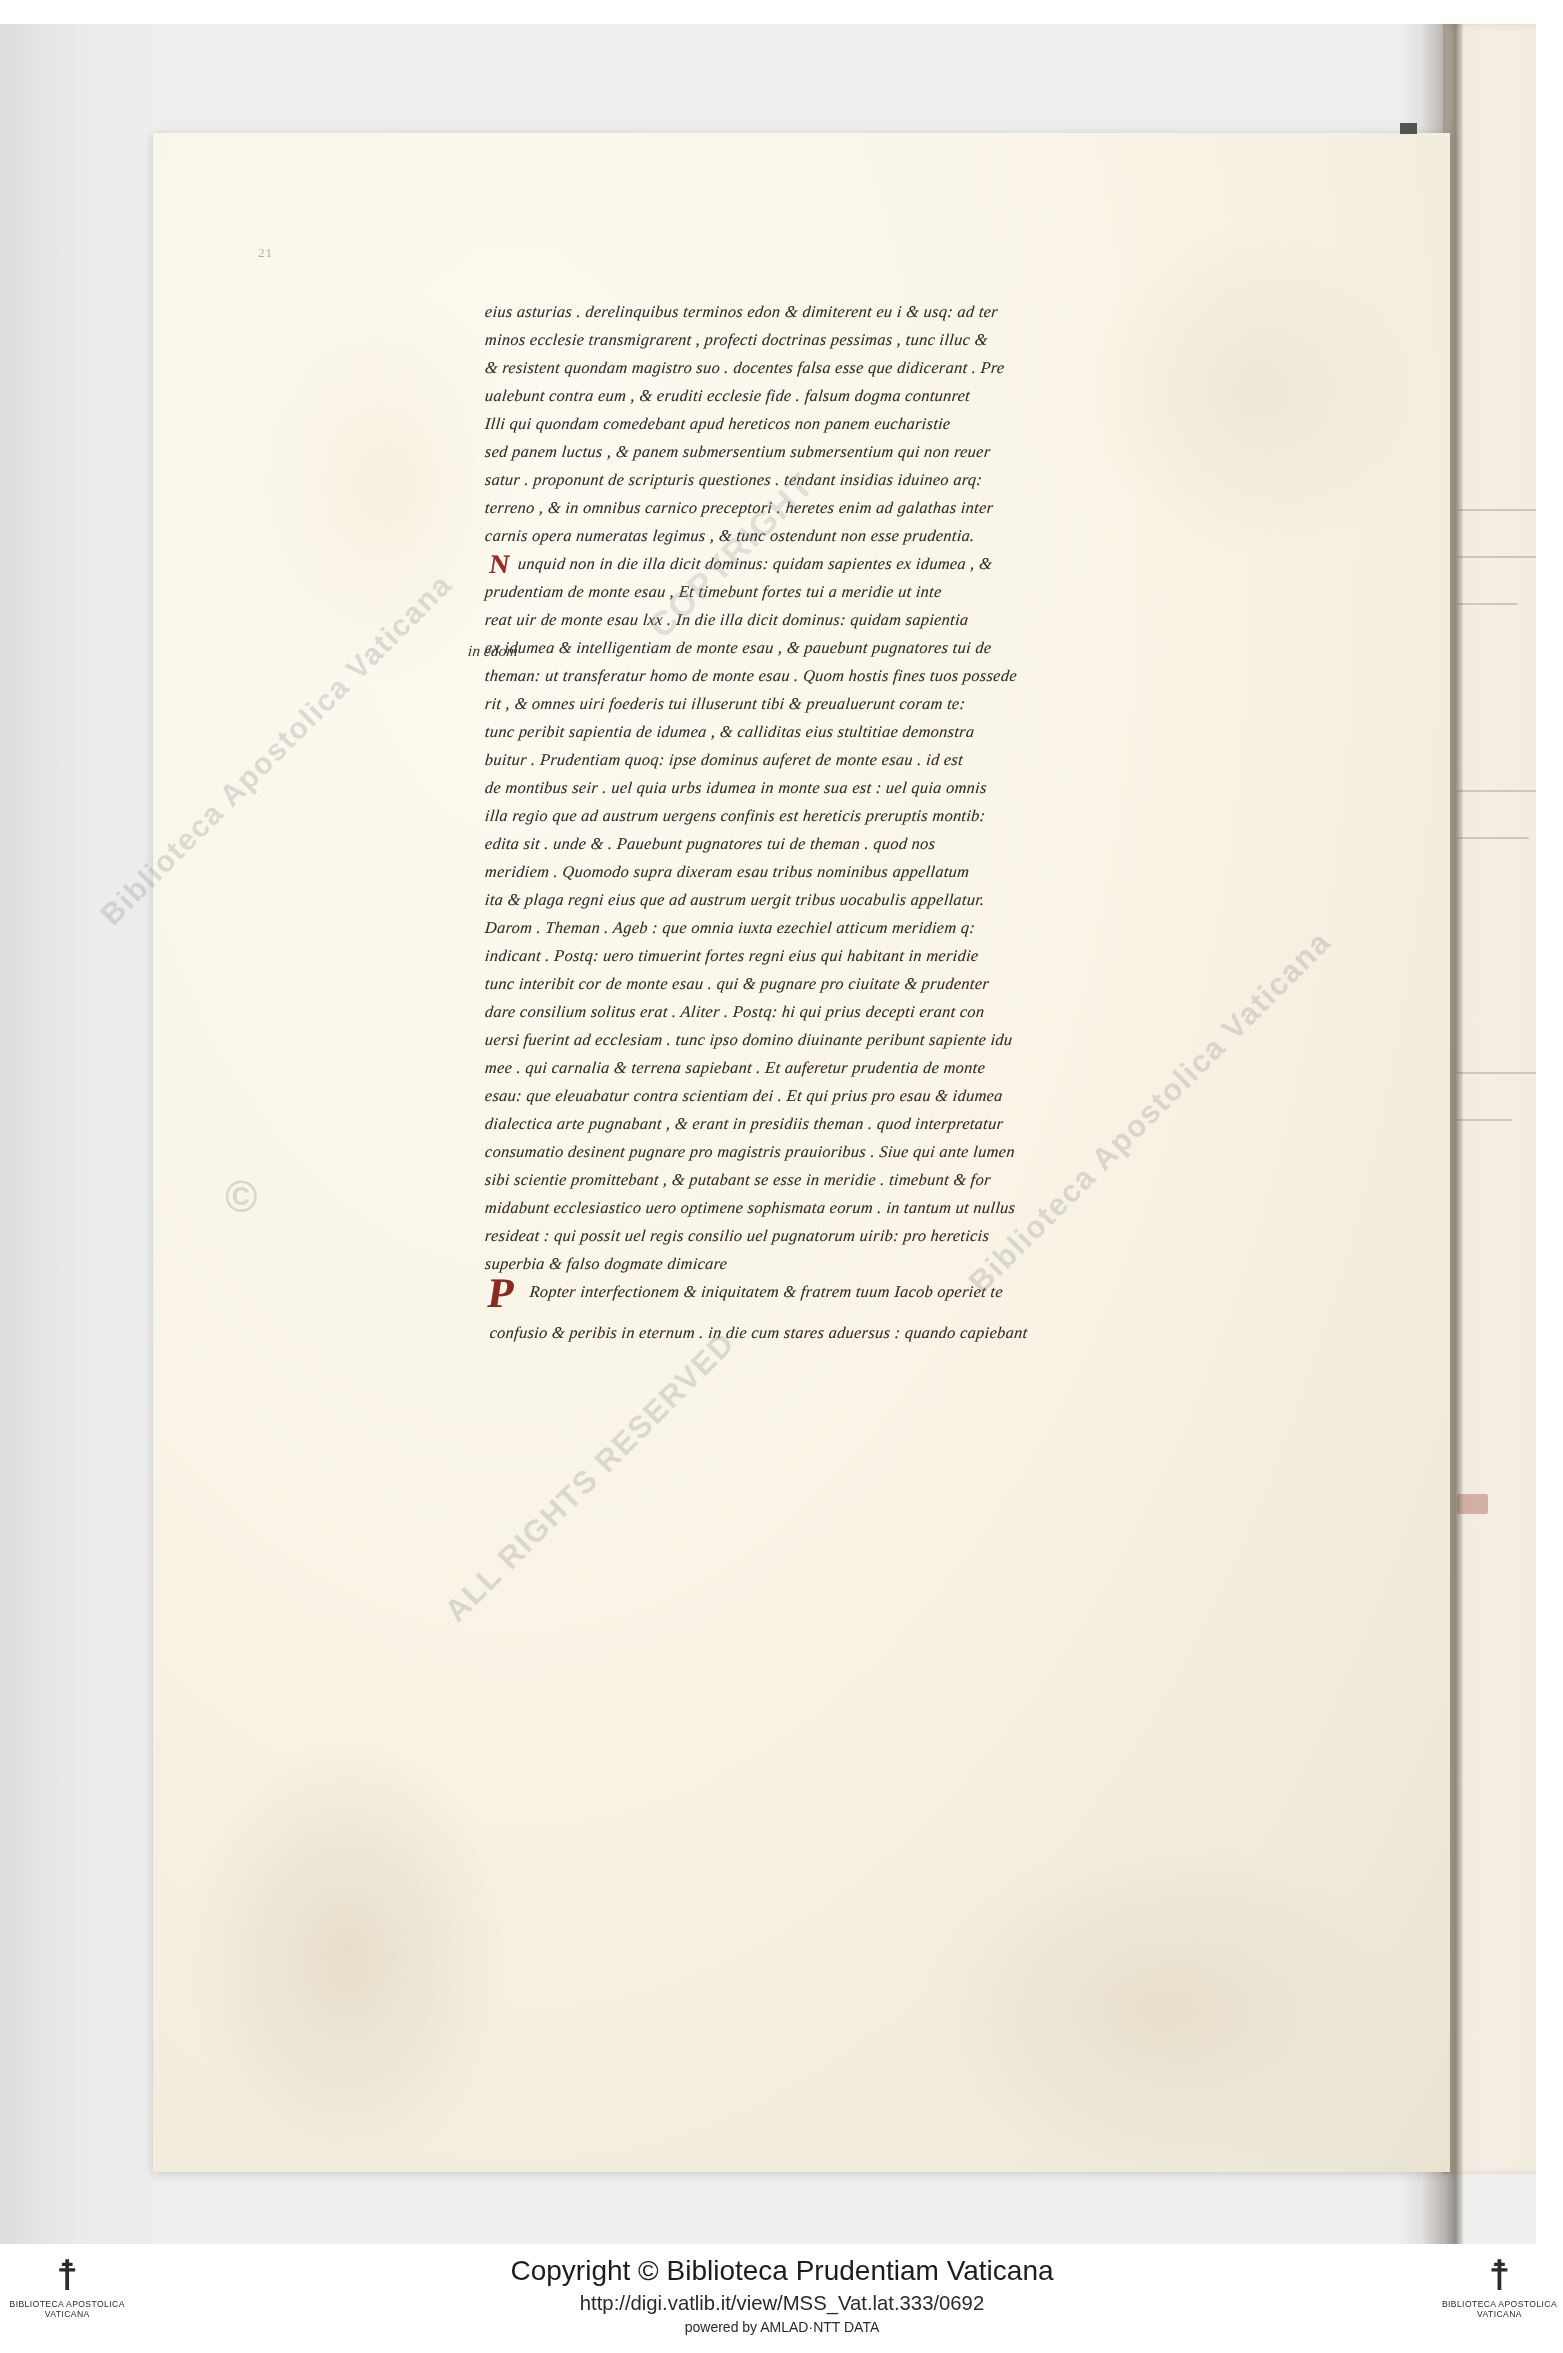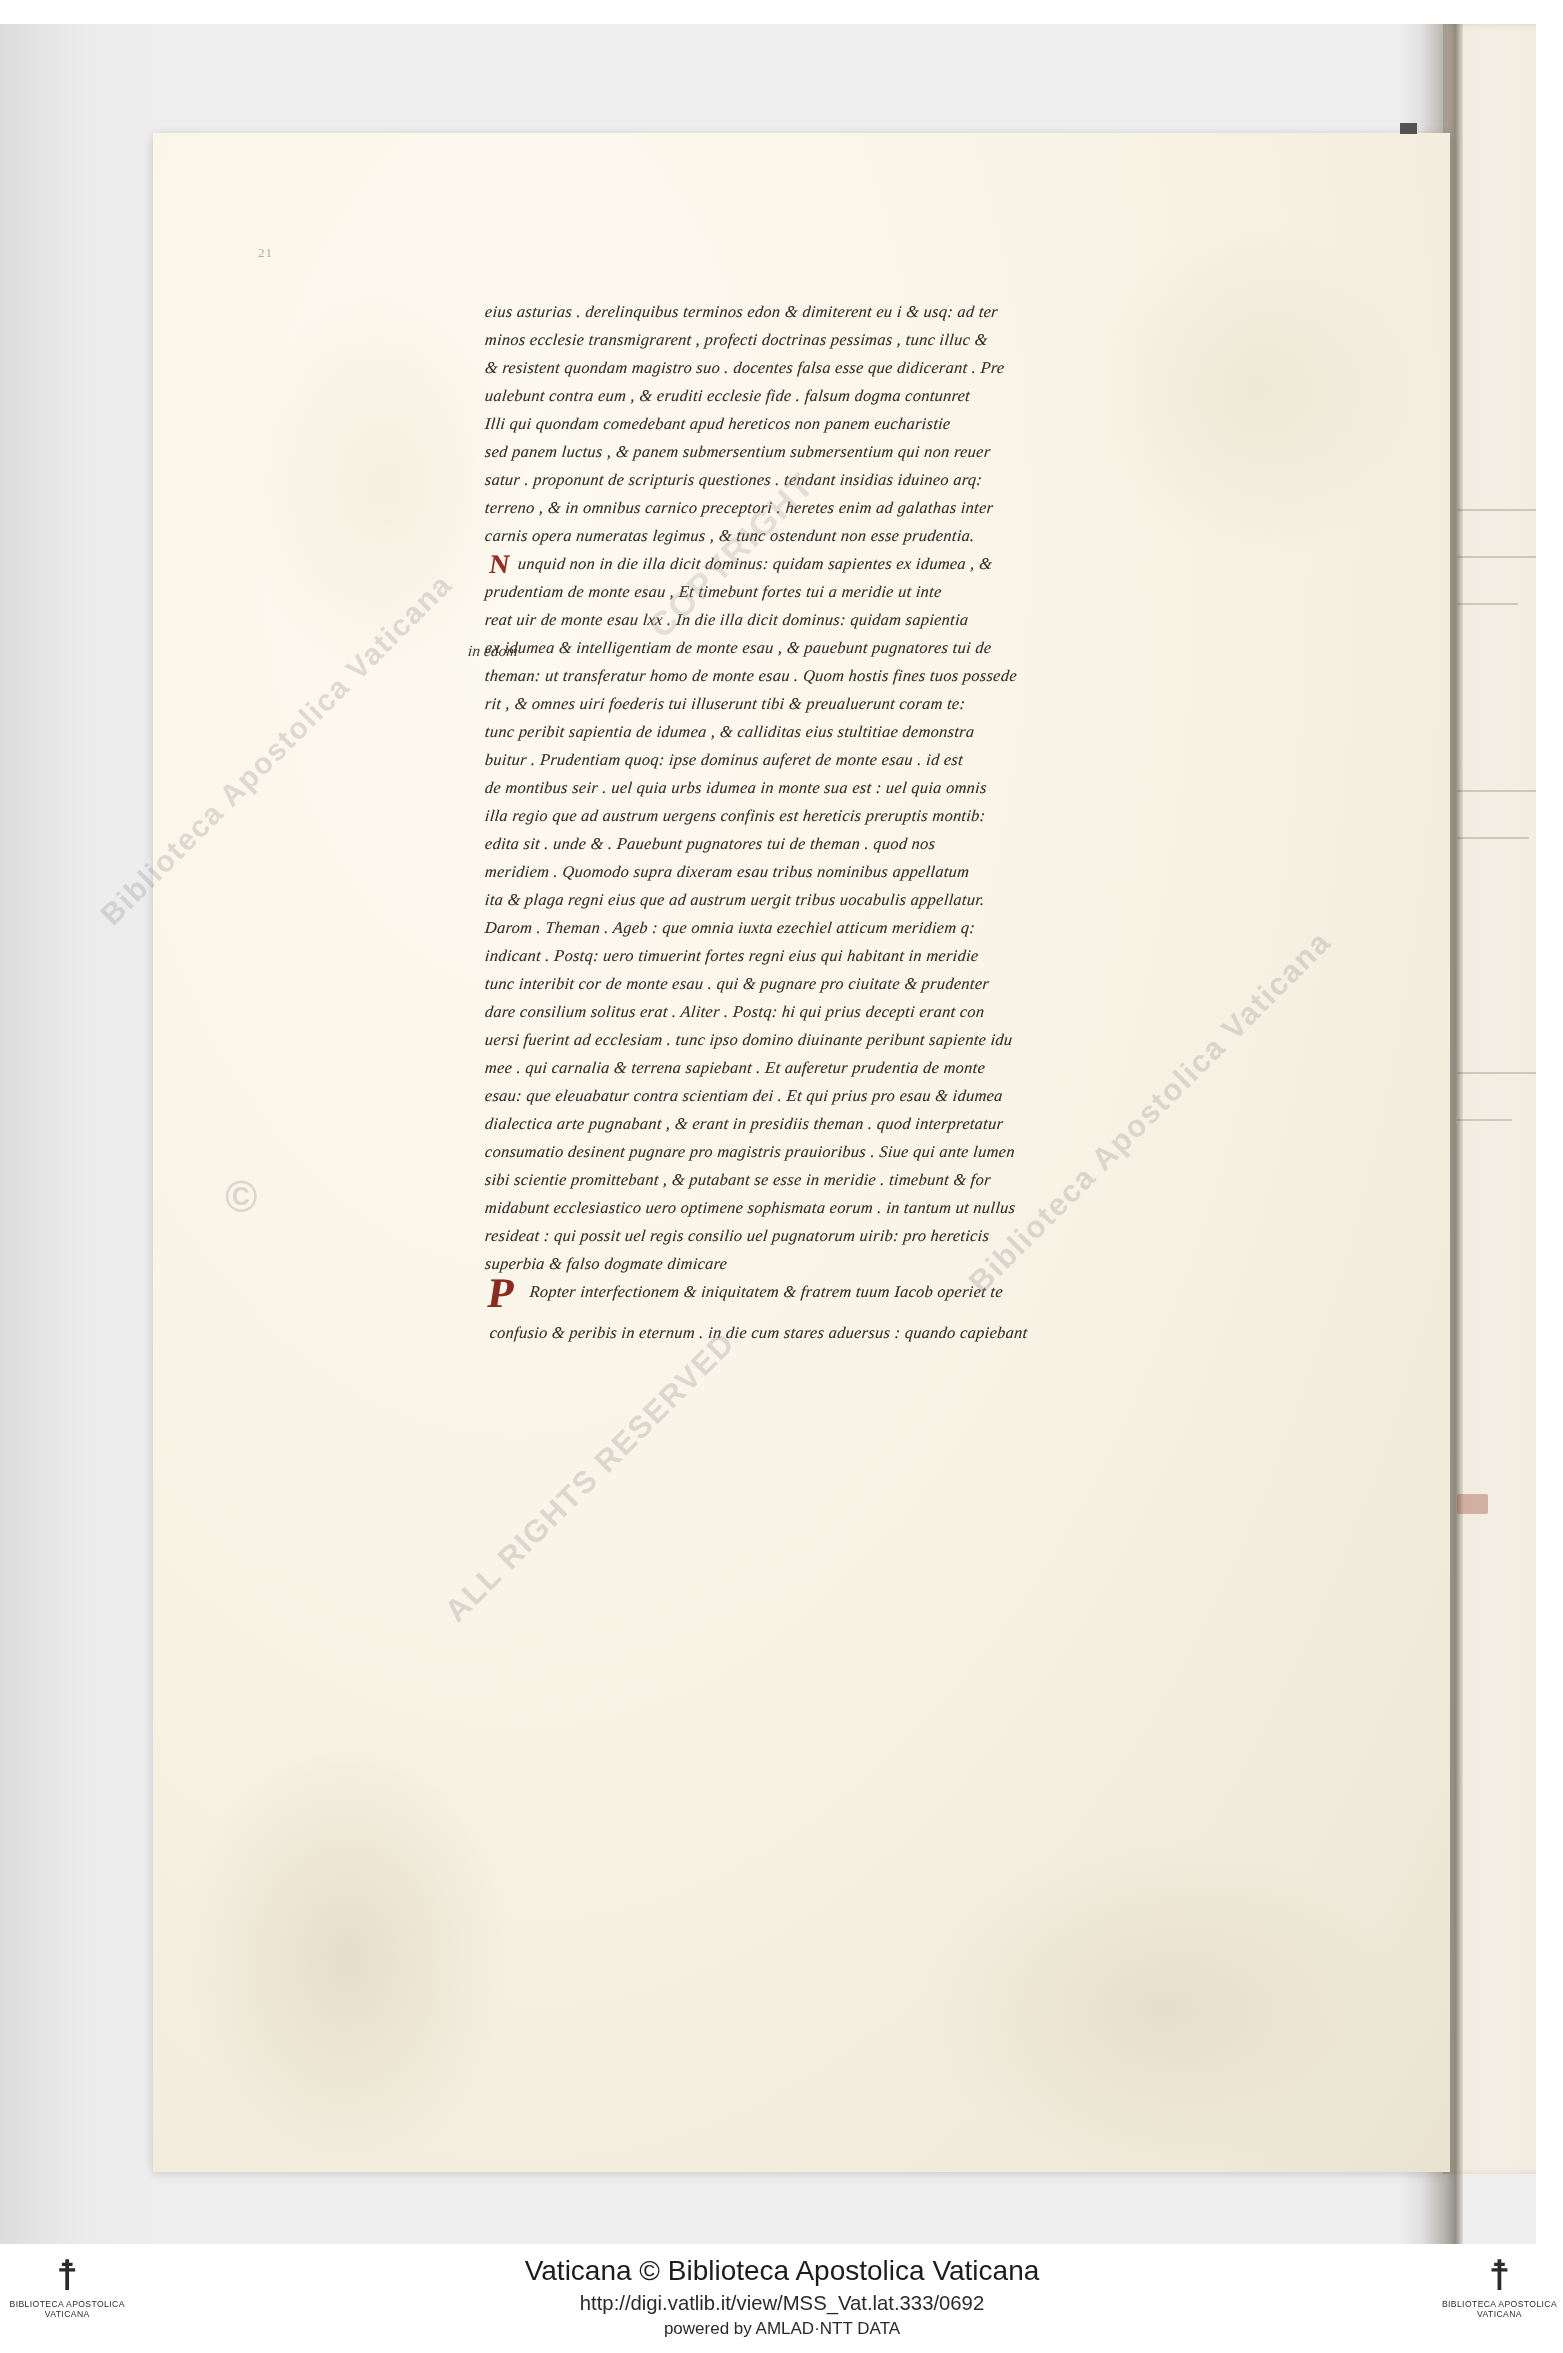--- a/index.html
+++ b/index.html
@@ -242,21 +242,21 @@
     padding-top: 11px;
   }
   #footer-url {
     font-family: Liberation Sans, sans-serif;
     font-size: 20.3px;
     color: #2a2a2a;
     padding-top: 4.7px;
   }
   #footer-powered {
     font-family: "Liberation Sans", sans-serif;
-    font-size: 17px;
+    font-size: 14px;
     color: #2a2a2a;
     padding-top: 4.7px;
   }
   .footer-logo {
     position: absolute;
     top: 7.8px;
     width: 125px;
     height: 97px;
     text-align: center;
   }
@@ -369,21 +369,21 @@
 </div>
 
 <div id="footer">
 
   <div class="footer-logo" id="logo-left">
     <div class="crest">☨</div>
     <div class="crest-label">BIBLIOTECA APOSTOLICA VATICANA</div>
   </div>
 
   <div id="footer-center">
-    <div id="footer-title">Vaticana © Biblioteca Apostolica Vaticana</div>
+    <div id="footer-title">Copyright © Biblioteca Prudentiam Vaticana</div>
     <div id="footer-url">http://digi.vatlib.it/view/MSS_Vat.lat.333/0692</div>
     <div id="footer-powered">powered by AMLAD·NTT DATA</div>
   </div>
 
   <div class="footer-logo" id="logo-right">
     <div class="crest">☨</div>
     <div class="crest-label">BIBLIOTECA APOSTOLICA VATICANA</div>
   </div>
 
 </div>

